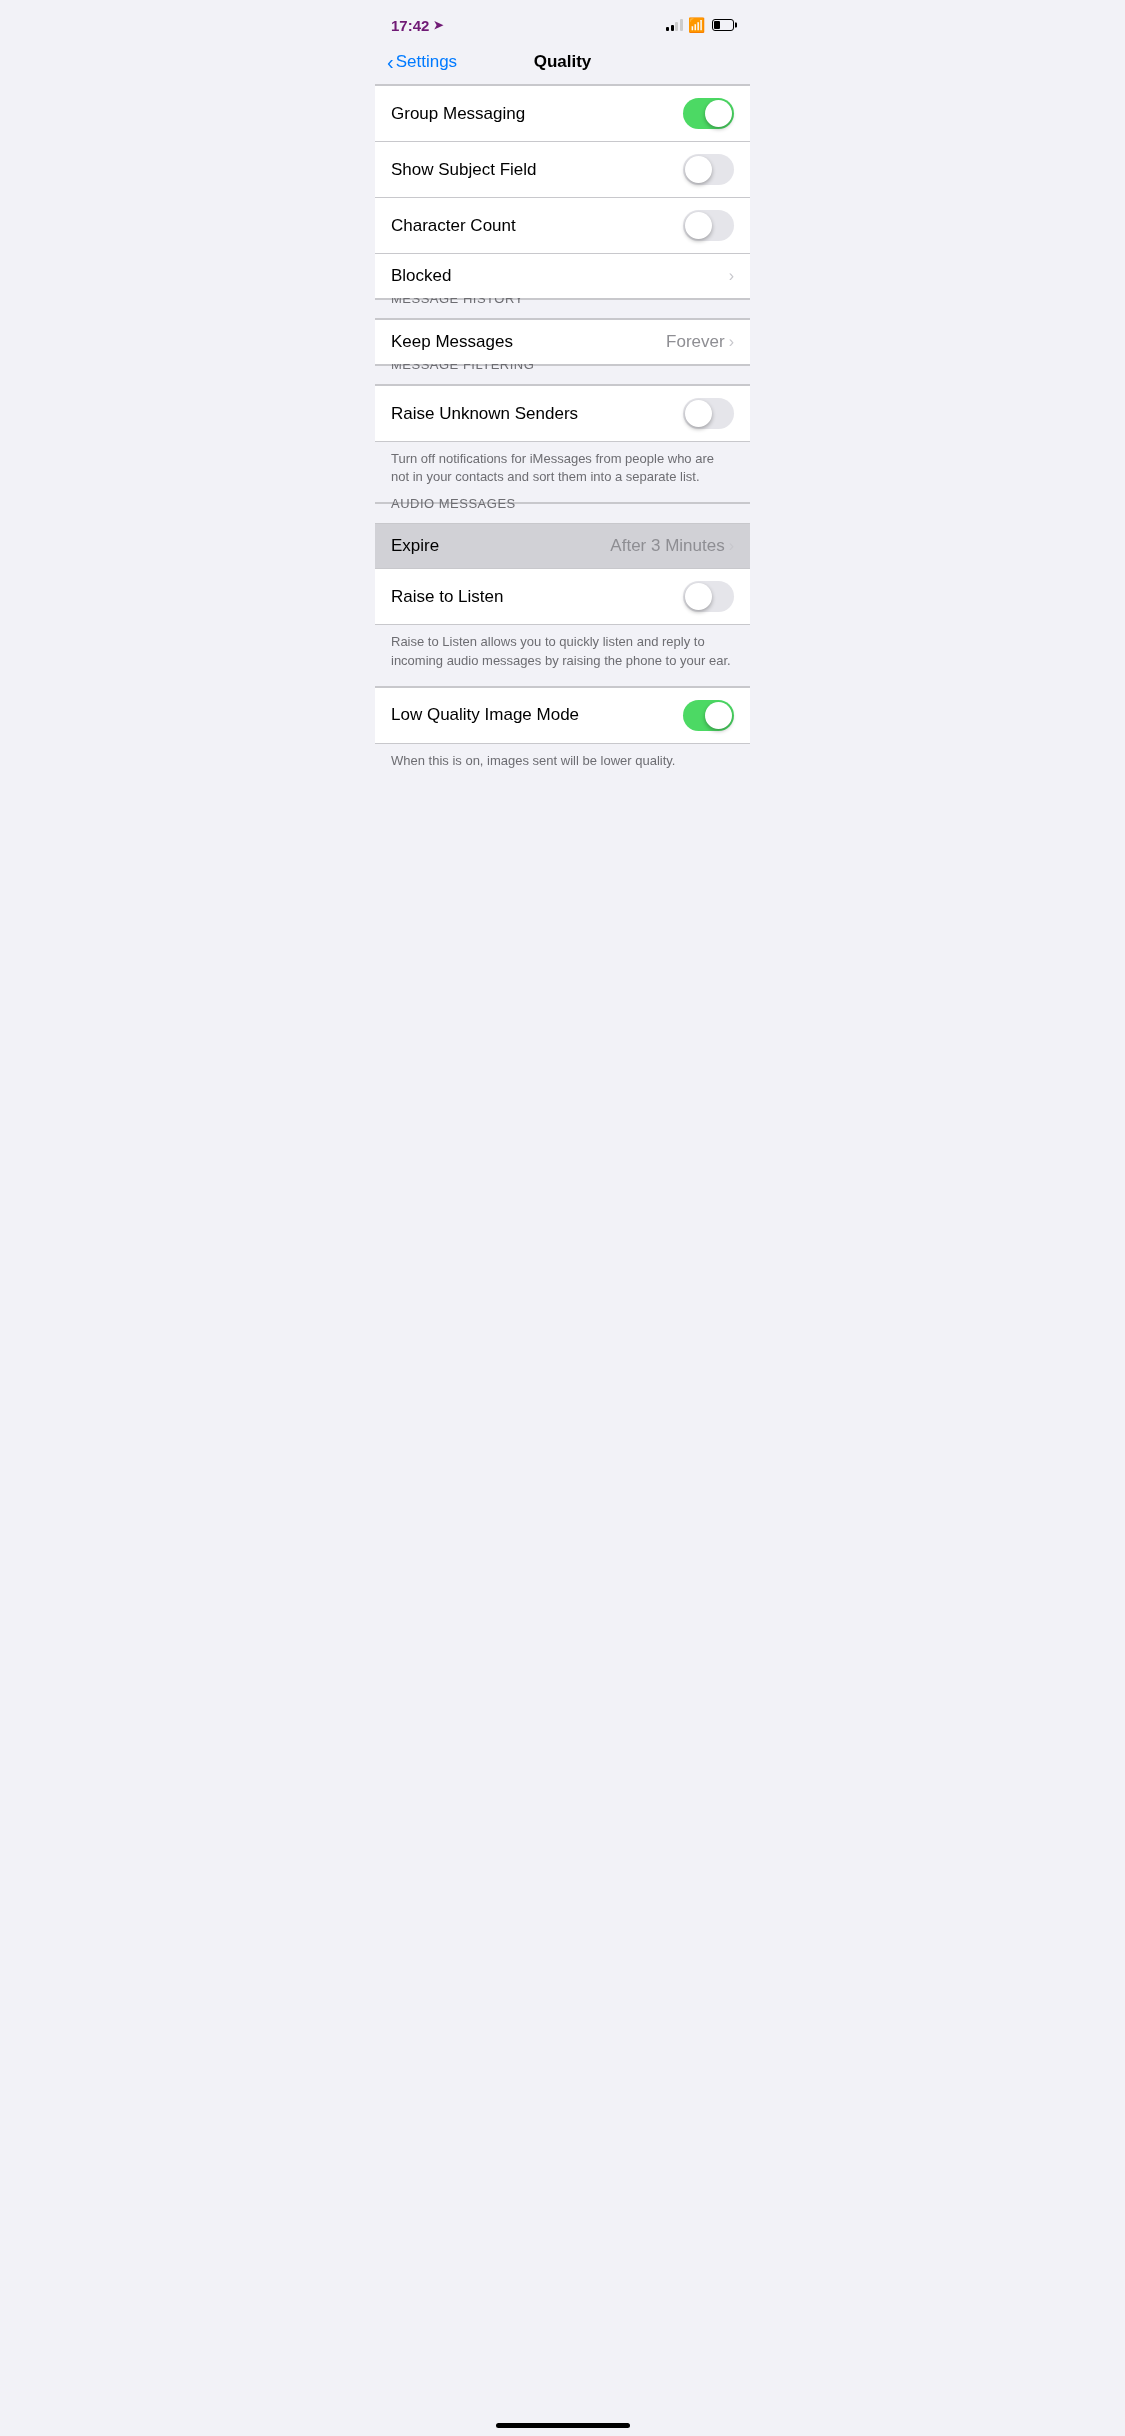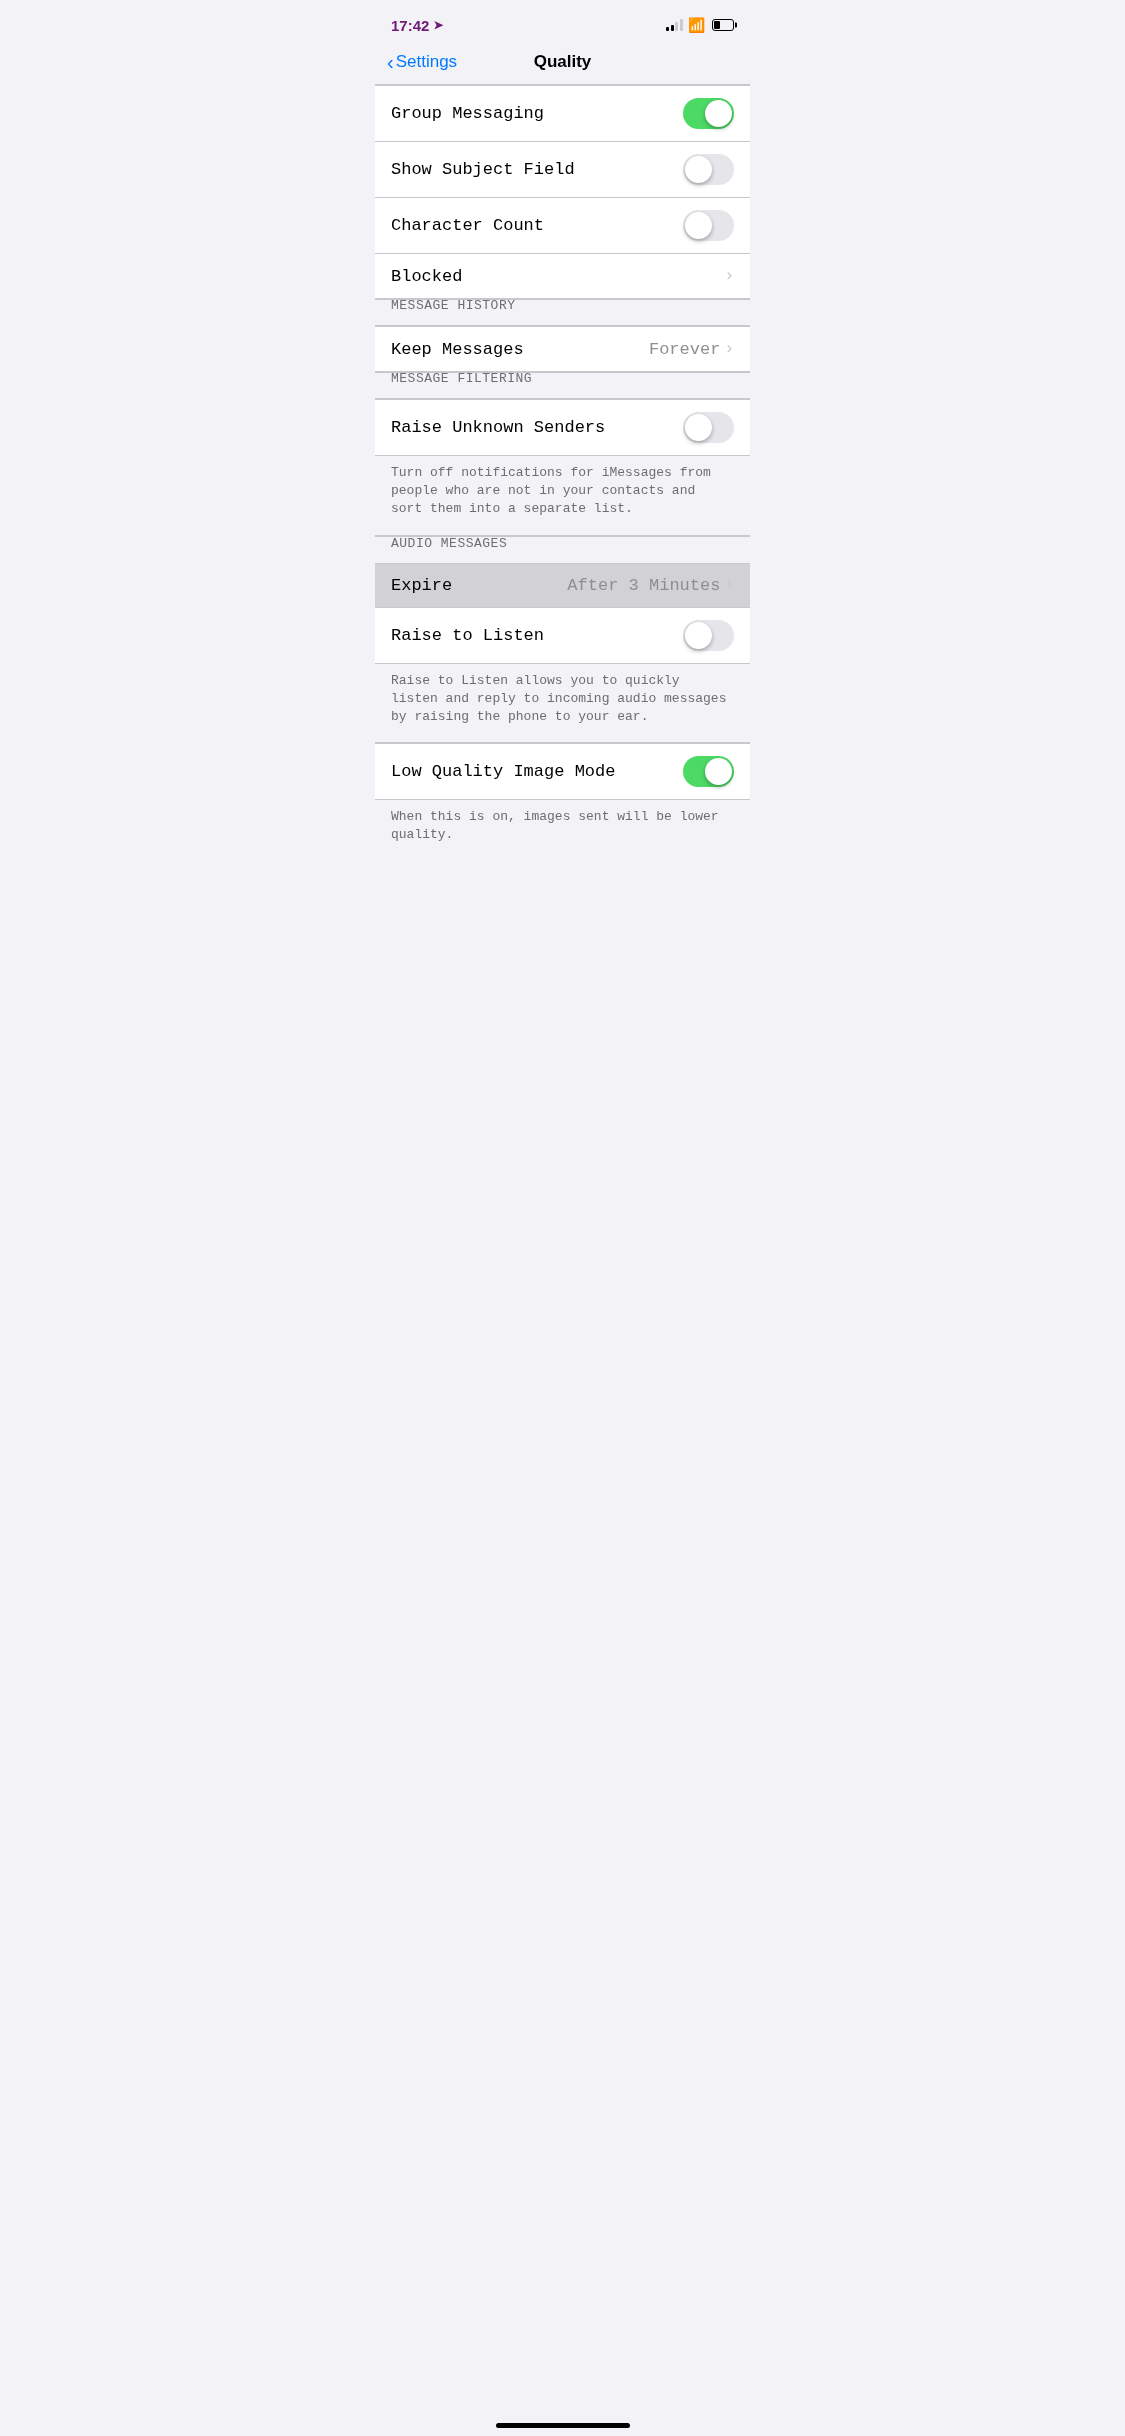--- a/index.html
+++ b/index.html
@@ -128,21 +128,20 @@
 
     .nav-title {
       font-size: 17px;
       font-weight: 600;
       color: #000;
     }
 
     
     .settings-section {
       margin-top: 0;
-      font-family: Liberation Mono, monospace;
     }
 
     .section-header {
       background: #f2f2f7;
       padding: 20px 16px 8px;
       font-size: 13px;
       font-weight: 400;
       color: #6d6d72;
       text-transform: uppercase;
       letter-spacing: 0.5px;
@@ -221,21 +220,21 @@
       left: 22px;
     }
 
     .toggle.off .toggle-thumb {
       left: 2px;
     }
 
     
     .section-separator {
       background: #f2f2f7;
-      height: 27px;
+      height: 20px;
       border-top: 1px solid #c8c8cc;
       border-bottom: 1px solid #c8c8cc;
       display: flex;
       align-items: flex-end;
       padding-bottom: 6px;
     }
 
     .description-text {
       background: #f2f2f7;
       padding: 8px 16px 16px;

